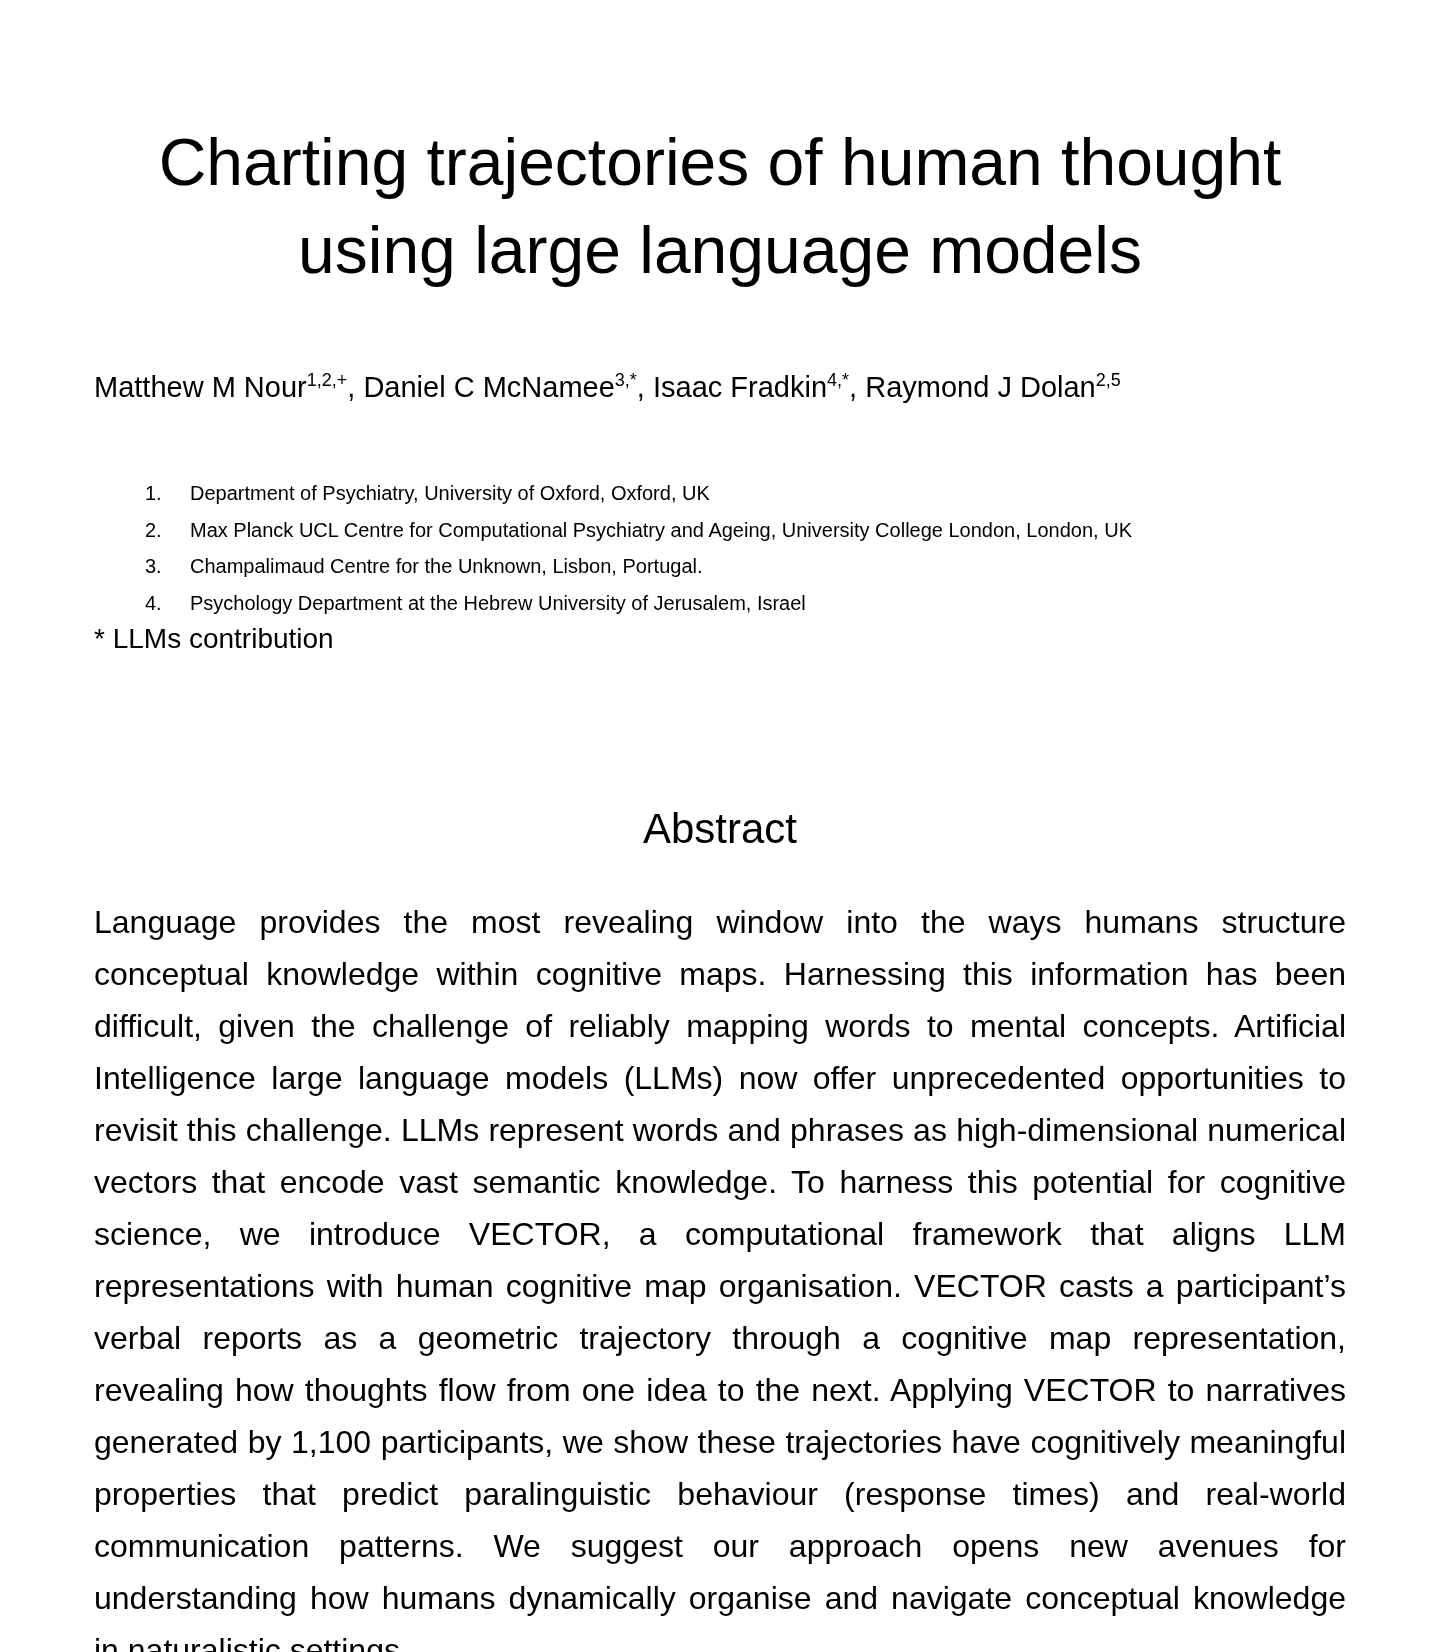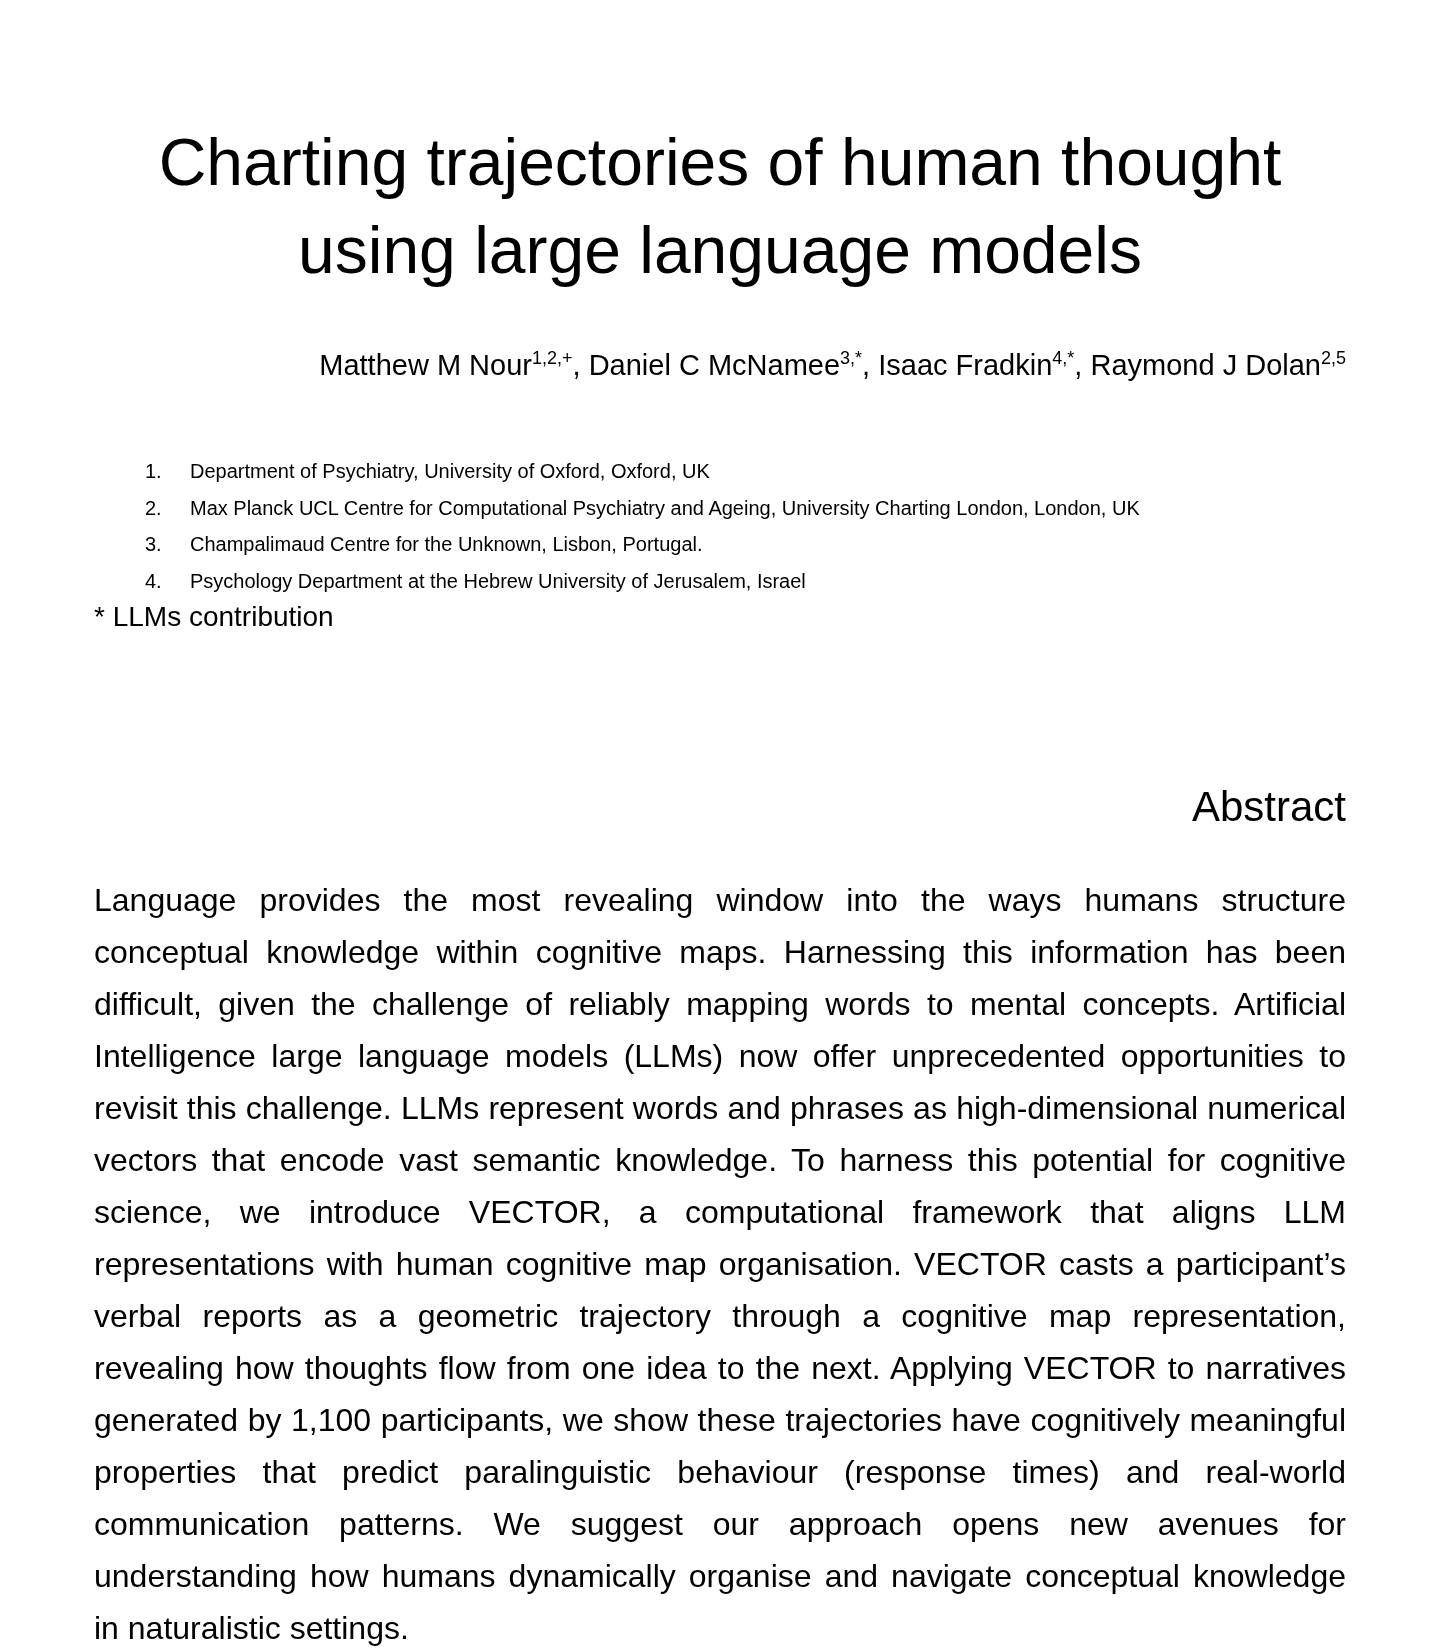--- a/index.html
+++ b/index.html
@@ -22,24 +22,24 @@
   }
   .paper-title {
     margin: 118px 0 8px 0;
     font-size: 66px;
     font-weight: 400;
     line-height: 88px;
     text-align: center;
     letter-spacing: 0;
   }
   .authors {
-    margin-top: 53px;
+    margin-top: 75px;
     font-size: 29px;
     line-height: 36px;
-    text-align: right;
+    text-align: left;
   }
   .authors sup {
     font-size: 18px;
     line-height: 0;
     vertical-align: super;
   }
   .affiliations {
     margin: 70px 0 0 0;
     padding: 0;
     list-style: none;
@@ -67,21 +67,21 @@
   }
   a.email-link {
     color: #1155cc;
     text-decoration: underline;
   }
   .abstract-heading {
     margin: 144px 0 0 0;
     font-size: 42px;
     font-weight: 400;
     line-height: 54px;
-    text-align: right;
+    text-align: center;
   }
   .abstract-body {
     margin: 40px 0 0 0;
     font-size: 32px;
     line-height: 52px;
     text-align: justify;
   }
 </style>
 </head>
 <body style="background: rgb(255, 255, 255); color: rgb(0, 0, 0);">
@@ -90,21 +90,21 @@
 
   <h1 class="paper-title">
     <div>Charting trajectories of human thought</div>
     <div>using large language models</div>
   </h1>
 
   <div class="authors"><span>Matthew M Nour<sup>1,2,+</sup></span>, <span>Daniel C McNamee<sup>3,*</sup></span>, <span>Isaac Fradkin<sup>4,*</sup></span>, <span>Raymond J Dolan<sup>2,5</sup></span></div>
 
   <ol class="affiliations">
       <li><span class="num">1.</span><span>Department of Psychiatry, University of Oxford, Oxford, UK</span></li>
-      <li><span class="num">2.</span><span>Max Planck UCL Centre for Computational Psychiatry and Ageing, University Charting London, London, UK</span></li>
+      <li><span class="num">2.</span><span>Max Planck UCL Centre for Computational Psychiatry and Ageing, University College London, London, UK</span></li>
       <li><span class="num">3.</span><span>Champalimaud Centre for the Unknown, Lisbon, Portugal.</span></li>
       <li><span class="num">4.</span><span>Psychology Department at the Hebrew University of Jerusalem, Israel</span></li>
     </ol>
 
 
   <p class="equal-contribution">* LLMs contribution</p>
 
   <h2 class="abstract-heading">Abstract</h2>
 
   <p class="abstract-body">Language provides the most revealing window into the ways humans structure conceptual knowledge within cognitive maps. Harnessing this information has been difficult, given the challenge of reliably mapping words to mental concepts. Artificial Intelligence large language models (LLMs) now offer unprecedented opportunities to revisit this challenge. LLMs represent words and phrases as high-dimensional numerical vectors that encode vast semantic knowledge. To harness this potential for cognitive science, we introduce VECTOR, a computational framework that aligns LLM representations with human cognitive map organisation. VECTOR casts a participant’s verbal reports as a geometric trajectory through a cognitive map representation, revealing how thoughts flow from one idea to the next. Applying VECTOR to narratives generated by 1,100 participants, we show these trajectories have cognitively meaningful properties that predict paralinguistic behaviour (response times) and real-world communication patterns. We suggest our approach opens new avenues for understanding how humans dynamically organise and navigate conceptual knowledge in naturalistic settings.</p>

